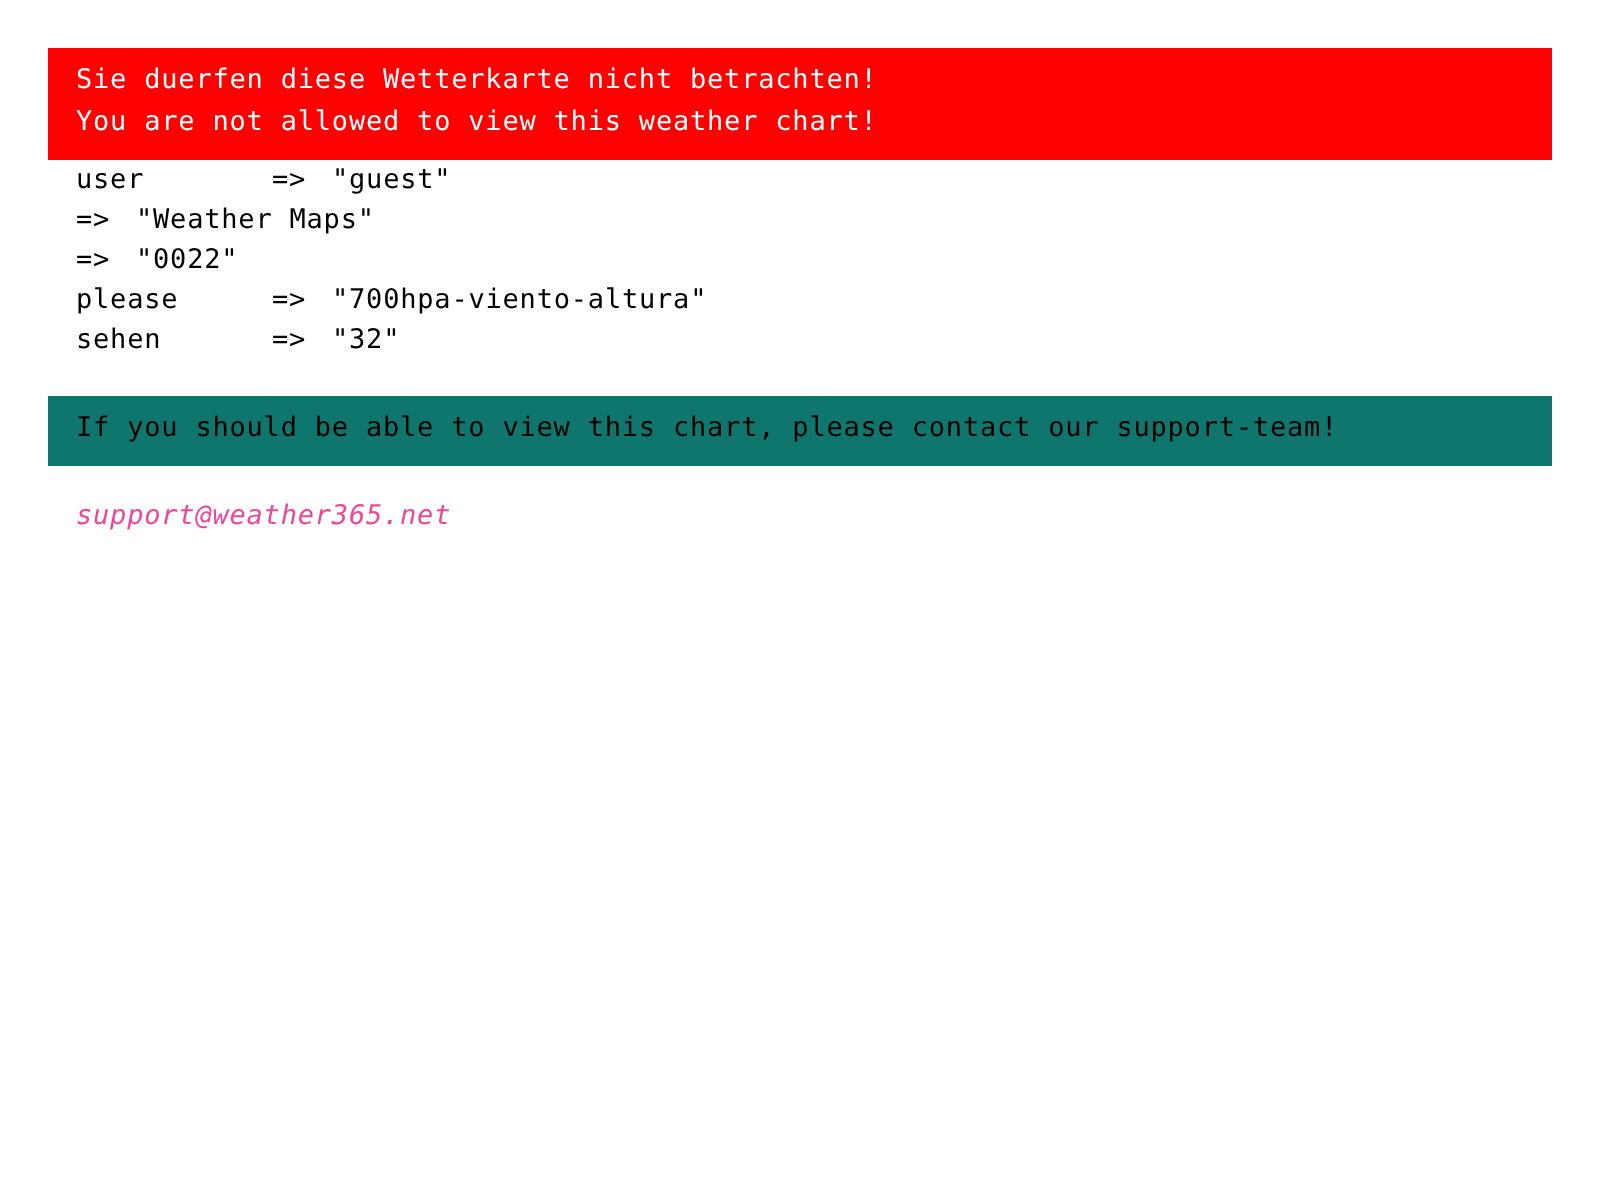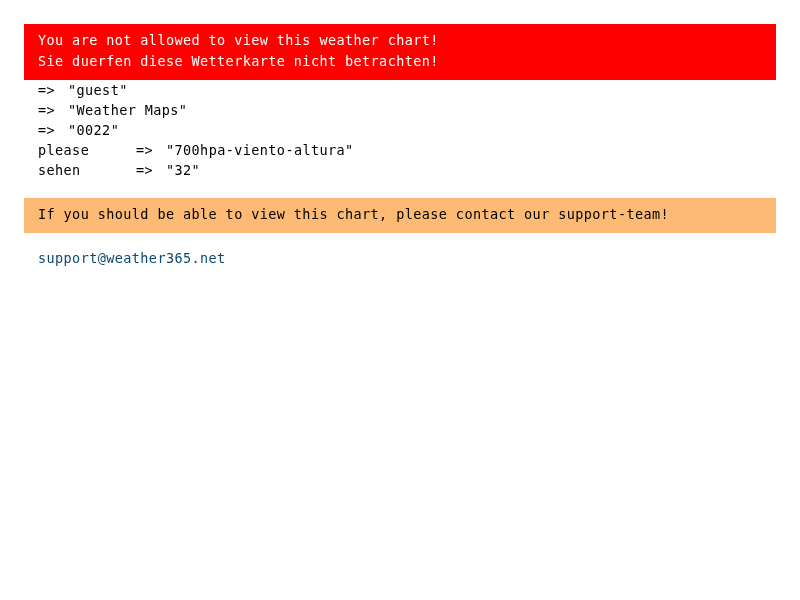--- a/index.html
+++ b/index.html
@@ -30,21 +30,21 @@
     font-size: 13.5px;
     letter-spacing: 0.4px;
   }
   .banner-error {
     top: 24px;
     background: #ff0000;
     color: #ffffff;
   }
   .banner-info {
     top: 198px;
-    background: #fdba74;
+    background: #0f766e;
     color: #000000;
   }
   .banner div {
     white-space: pre;
   }
   .params {
     position: absolute;
     left: 38px;
     top: 80px;
     line-height: 20px;
@@ -71,36 +71,38 @@
     top: 250px;
     left: 38px;
     width: 735px;
     display: flex;
     justify-content: space-between;
     font-size: 13.5px;
     letter-spacing: 0.4px;
     white-space: pre;
   }
   a.contact {
-    color: #0c4a6e;
+    color: #ec4899;
     text-decoration: none;
+    font-style: italic;
   }
 </style>
 </head>
 <body>
 
 <div class="page">
 
   <div class="banner banner-error">
+    <div>Sie duerfen diese Wetterkarte nicht betrachten!</div>
     <div>You are not allowed to view this weather chart!</div>
-    <div>Sie duerfen diese Wetterkarte nicht betrachten!</div>
   </div>
 
   <div class="params">
     <div class="param-row">
+      <span class="param-key">user</span>
       <span class="param-arrow">=&gt;</span>
       <span class="param-val">"guest"</span>
     </div>
     <div class="param-row">
       <span class="param-arrow">=&gt;</span>
       <span class="param-val">"Weather Maps"</span>
     </div>
     <div class="param-row">
       <span class="param-arrow">=&gt;</span>
       <span class="param-val">"0022"</span>

